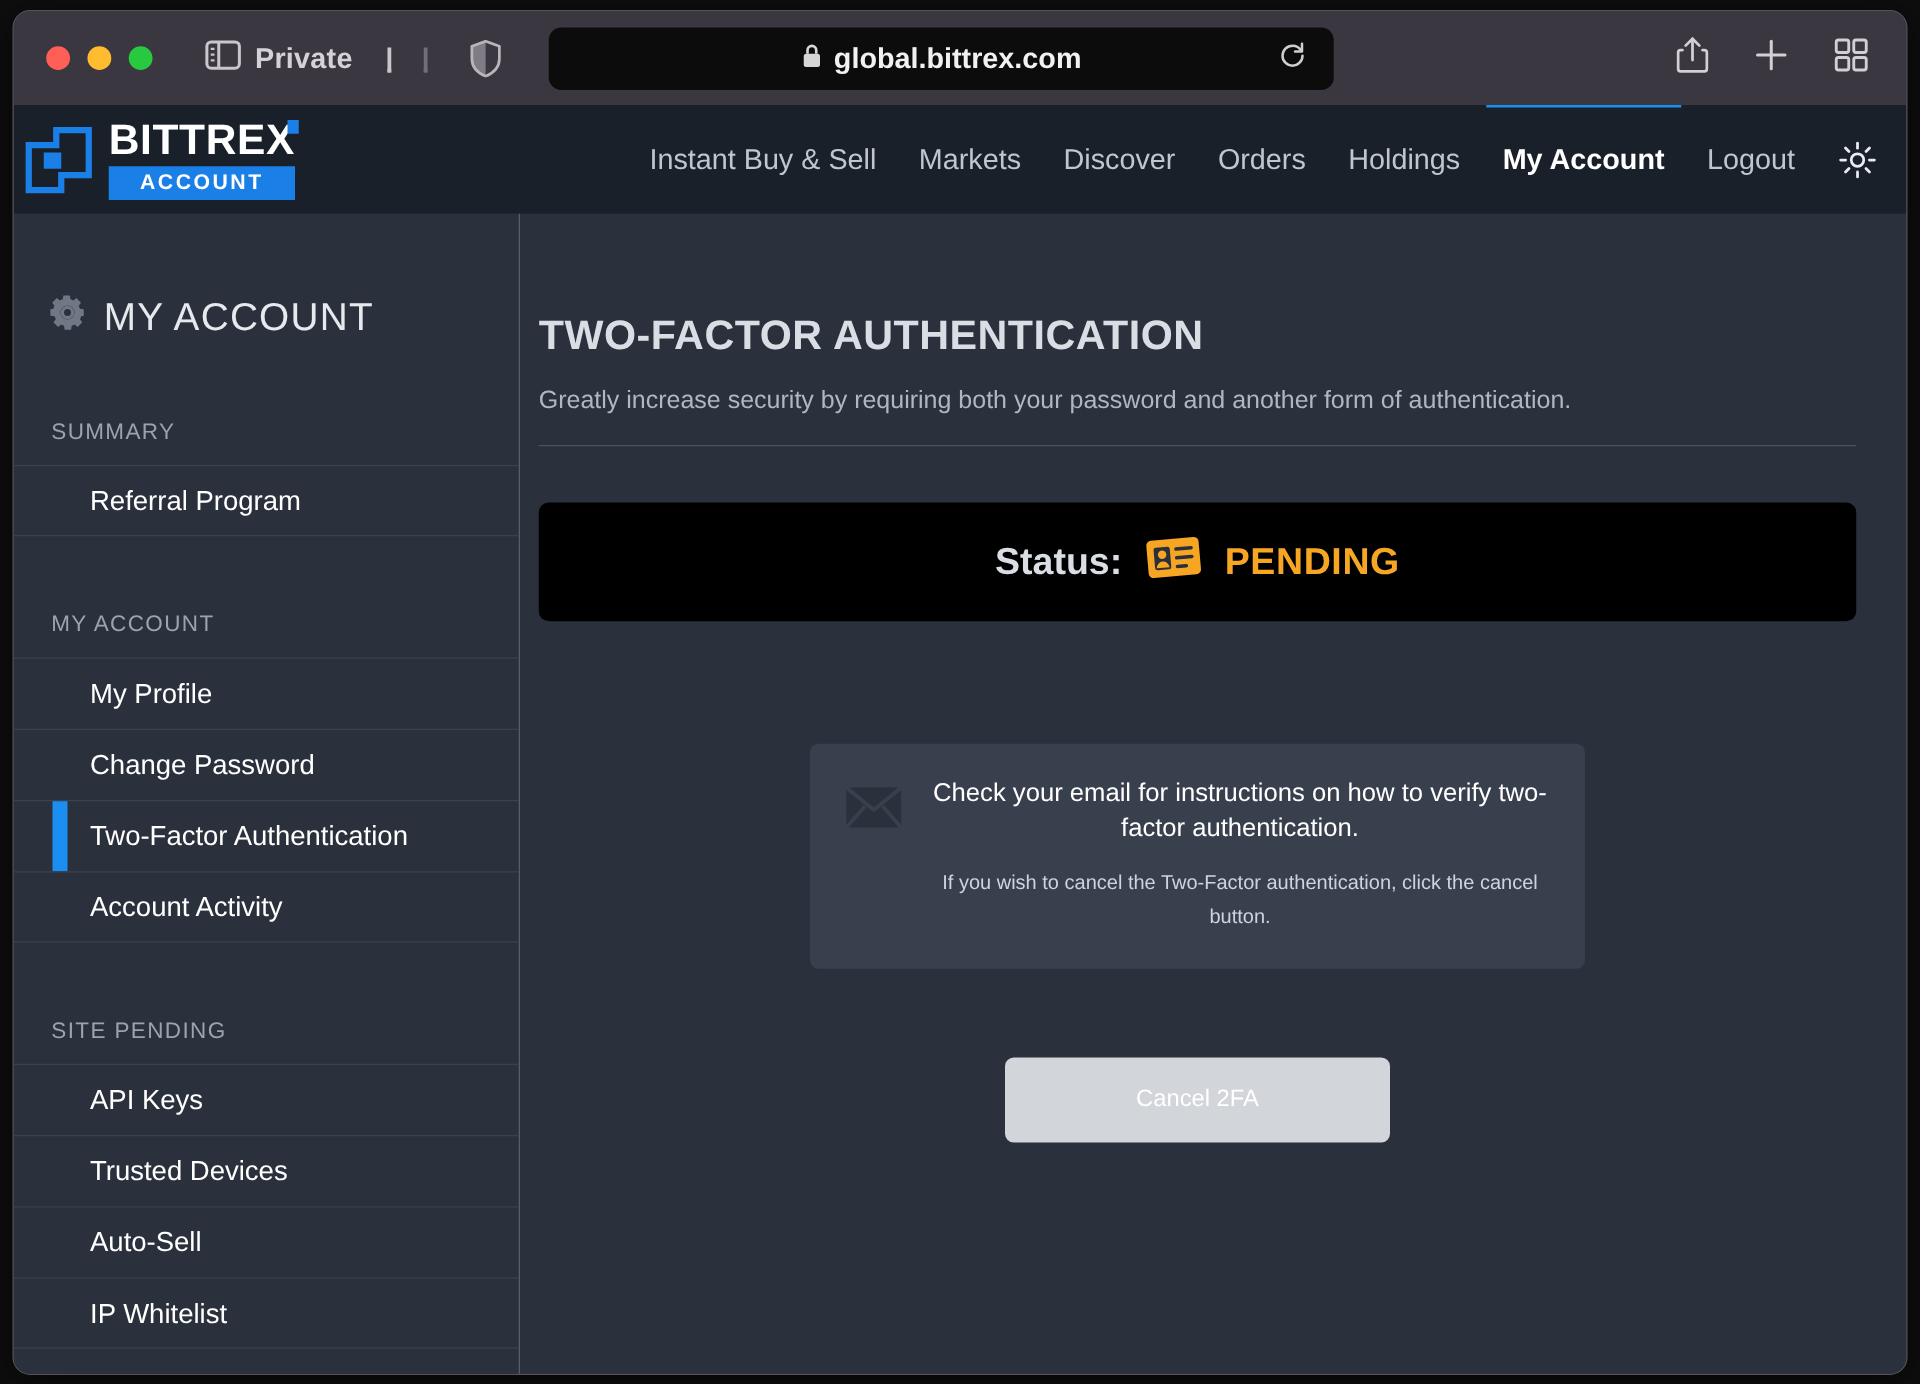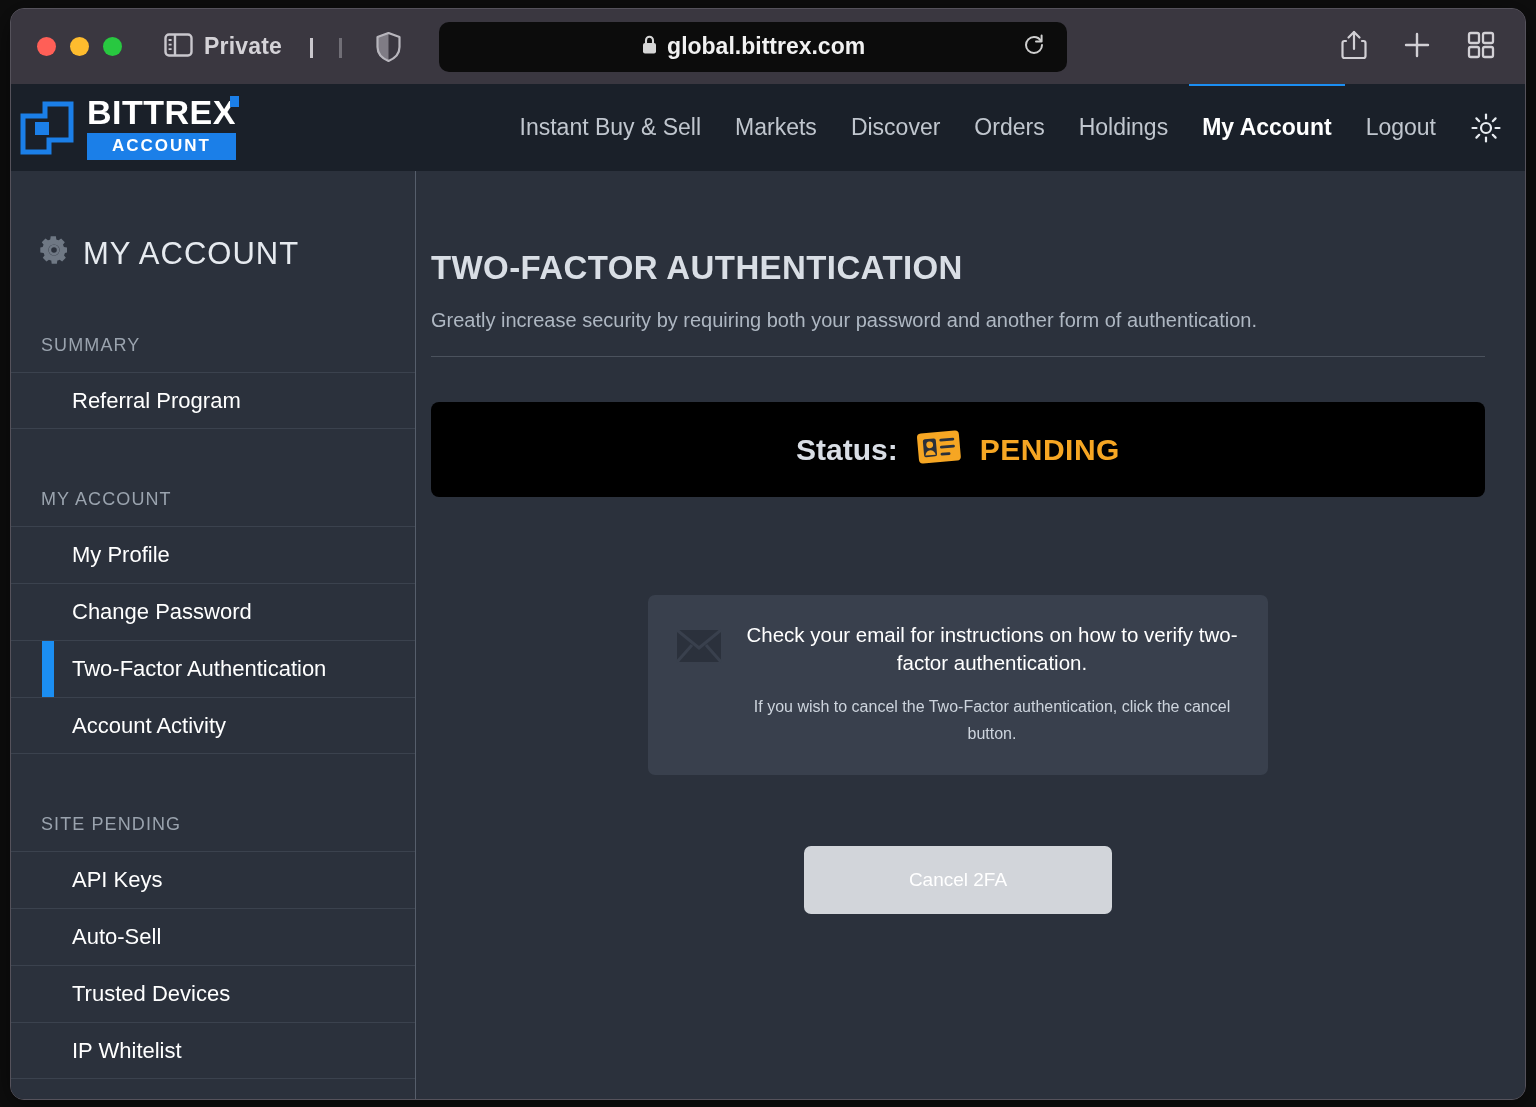--- a/index.html
+++ b/index.html
@@ -380,24 +380,24 @@
             <span>Account Activity</span>
           </div>
         </div>
 
         <div class="sb-section sec-site">SITE PENDING</div>
         <div class="sb-list">
           <div class="sb-item">
             <span>API Keys</span>
           </div>
           <div class="sb-item">
+            <span>Trusted Devices</span>
+          </div>
+          <div class="sb-item">
             <span>Auto-Sell</span>
-          </div>
-          <div class="sb-item">
-            <span>Trusted Devices</span>
           </div>
           <div class="sb-item">
             <span>IP Whitelist</span>
           </div>
         </div>
       </aside>
 
       <section class="main">
         <h1 class="page-title">TWO-FACTOR AUTHENTICATION</h1>
         <p class="page-sub">Greatly increase security by requiring both your password and another form of authentication.</p>

